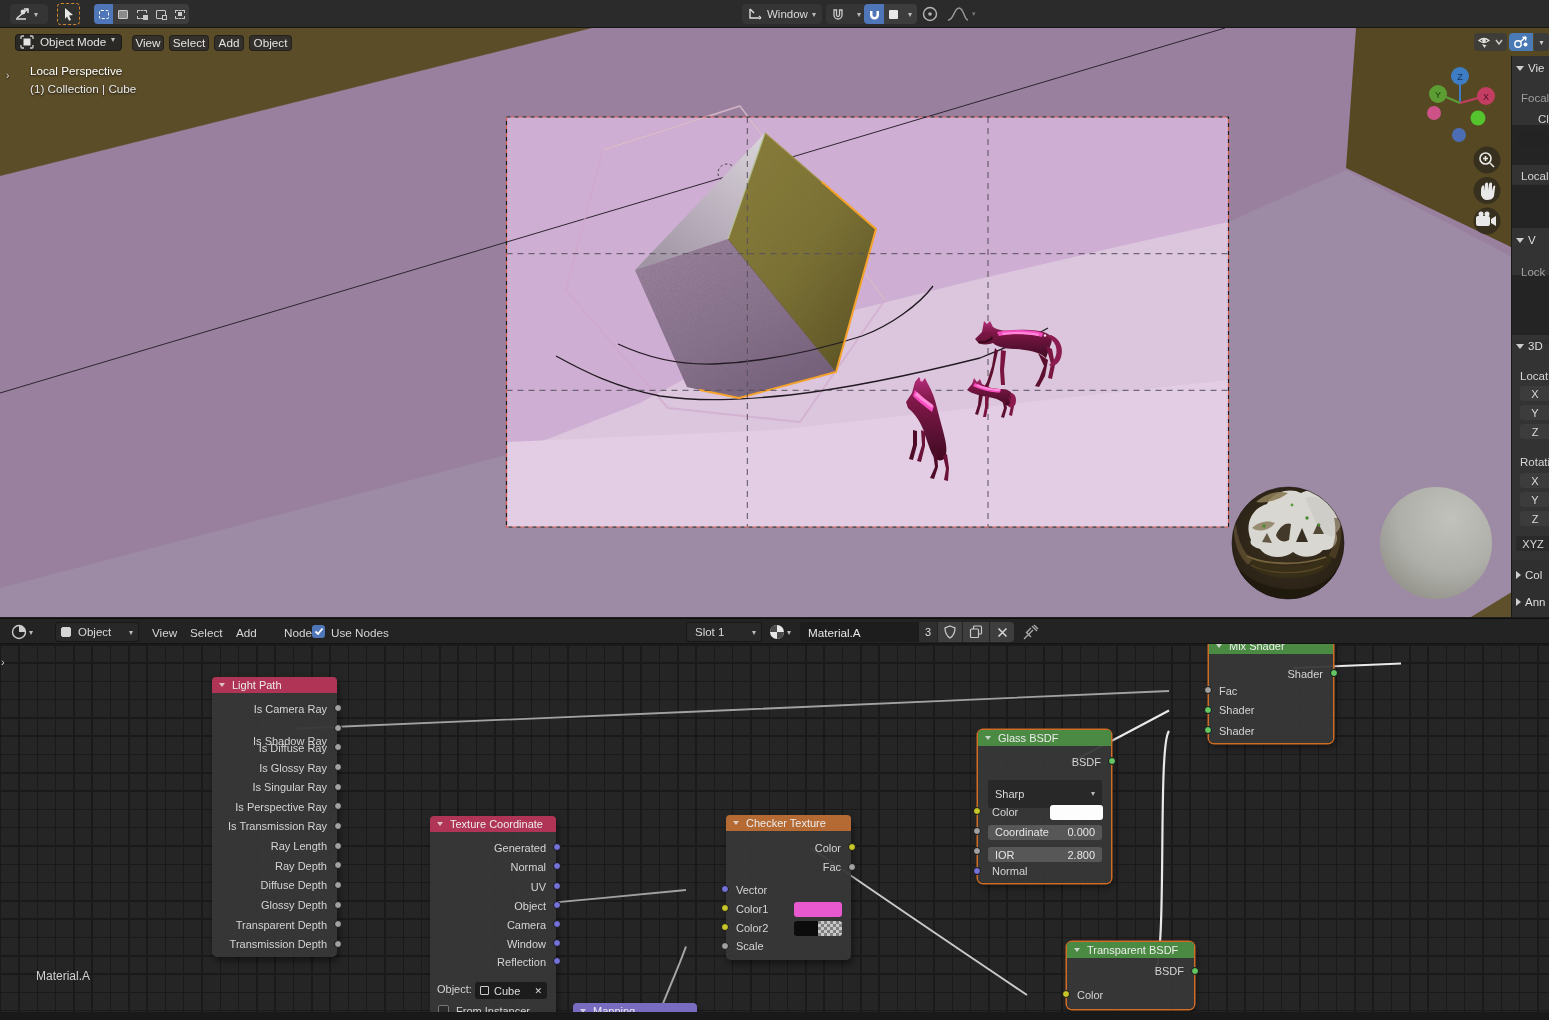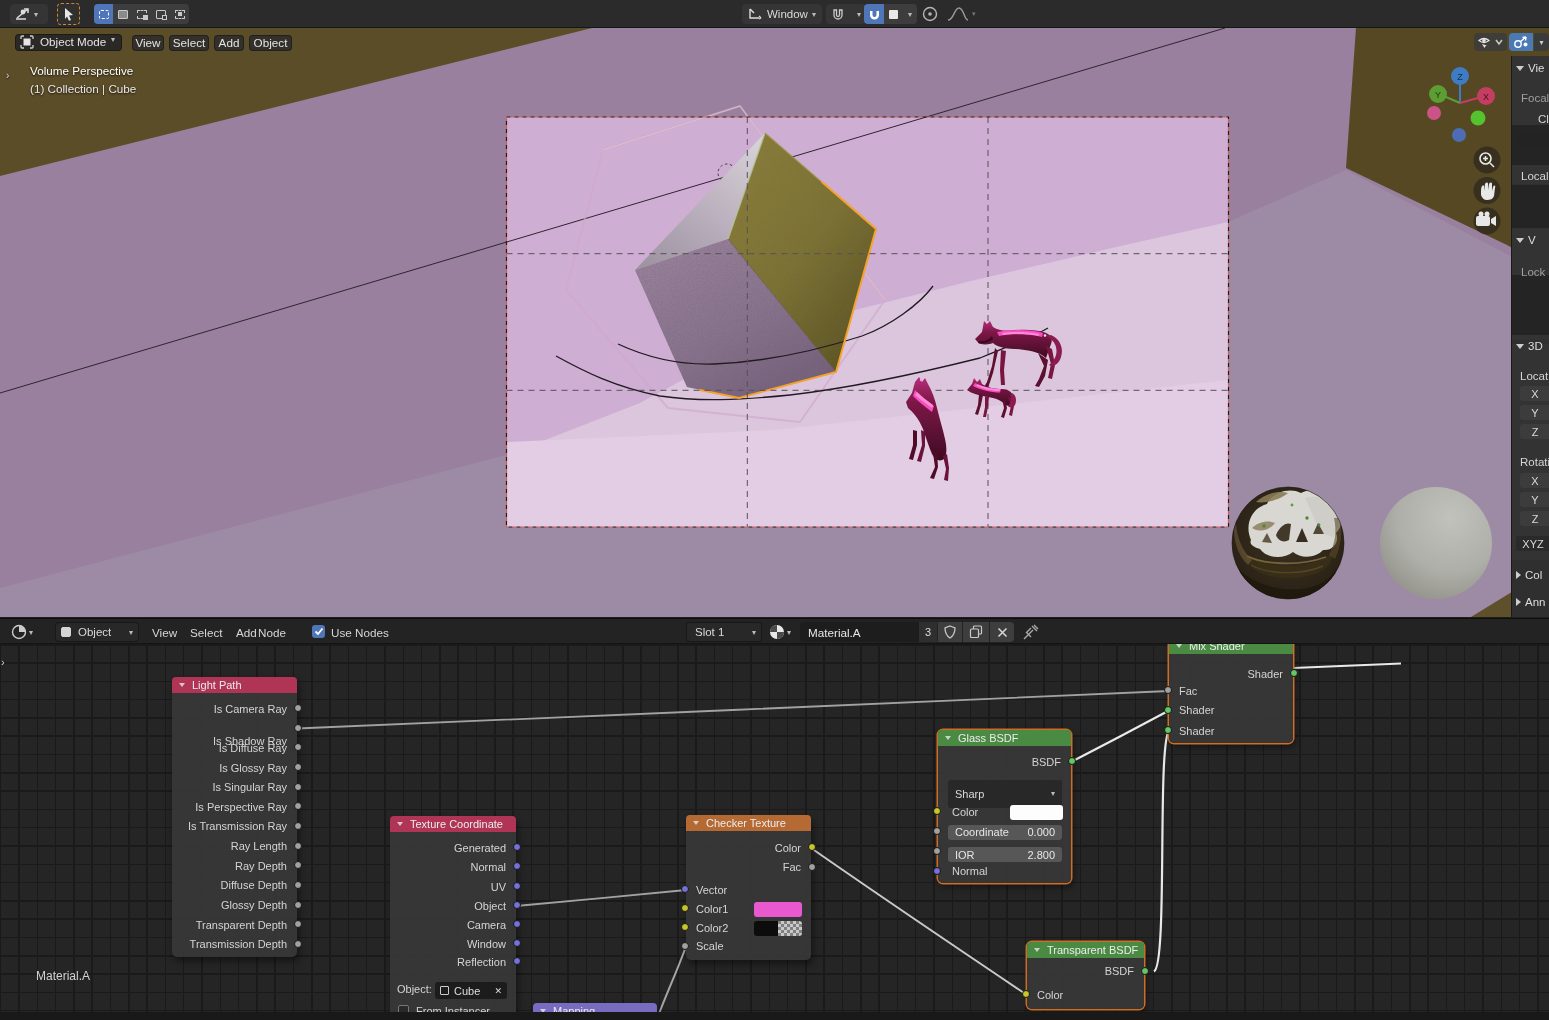--- a/index.html
+++ b/index.html
@@ -20,21 +20,21 @@
 .tri{display:inline-block;width:0;height:0;border-left:4px solid transparent;border-right:4px solid transparent;border-top:5px solid #cecece;margin-right:4px;vertical-align:1px;}
 .tri2{display:inline-block;width:0;height:0;border-top:4px solid transparent;border-bottom:4px solid transparent;border-left:5px solid #cecece;margin-right:4px;}
 
 #shead{position:absolute;left:0;top:618px;width:1549px;height:26px;background:#232323;border-top:1px solid #0f0f0f;border-bottom:1px solid #141414;color:#d6d6d6;font-size:11.7px;}
 .hmenu{position:absolute;top:0;height:26px;display:flex;align-items:center;color:#d6d6d6;}
 .hpill{position:absolute;top:3px;height:20px;background:#282828;border:1px solid #00000066;border-radius:4px;display:flex;align-items:center;color:#d9d9d9;font-size:11.5px;}
 
 #ned{position:absolute;left:0;top:644px;width:1549px;height:376px;overflow:hidden;background:
  repeating-linear-gradient(to right,#1a1a1a 0 1.5px,transparent 1.5px 18.3px),
  repeating-linear-gradient(to bottom,#1a1a1a 0 1.5px,transparent 1.5px 18.3px),#252525;}
-.node{position:absolute;background:#373737f2;border-radius:5px;box-shadow:2px 4px 7px rgba(0,0,0,.45);font-size:11px;color:#d4d4d4;}
+.node{position:absolute;background:#373737f2;border-radius:5px;box-shadow:2px 4px 7px rgba(0,0,0,.45);font-size:11px;color:#d4d4d4;margin-left:40px;}
 .nhead{height:16px;border-radius:4px 4px 0 0;display:flex;align-items:center;padding-left:7px;font-size:11px;color:#ececec;}
 .nhtri{width:0;height:0;border-left:3.5px solid transparent;border-right:3.5px solid transparent;border-top:4.5px solid #e8e8e8cc;margin-right:7px;}
 .nrow{position:absolute;width:100%;font-size:11px;color:#d4d4d4;}
 .rt{text-align:right;padding-right:10px;}
 .lt{text-align:left;padding-left:10px;}
 .sk{position:absolute;width:8px;height:8px;border-radius:50%;border:1px solid #161616;}
 .slider{position:absolute;background:#575757;border-radius:3px;color:#e6e6e6;font-size:11px;display:flex;align-items:center;justify-content:space-between;padding:0 7px;}
 .ndrop{position:absolute;background:#282828;border-radius:3px;color:#dadada;font-size:11px;display:flex;align-items:center;padding:0 7px;}
 #matname{position:absolute;left:36px;top:969px;color:#d2d2d2;font-size:12px;}
 </style></head>
@@ -256,21 +256,21 @@
         <path d="M1,4 V2 a1,1 0 0 1 1,-1 h2 M10,1 h2 a1,1 0 0 1 1,1 v2 M13,10 v2 a1,1 0 0 1 -1,1 h-2 M4,13 H2 a1,1 0 0 1 -1,-1 v-2" fill="none" stroke="#cfcfcf" stroke-width="1.3"></path>
         <rect x="3.5" y="3.5" width="7" height="7" fill="#e6e6e6"></rect>
       </svg>
  Object Mode
  <span style="margin-left:auto;margin-right:6px;font-size:8px;color:#bbb">▾</span>
 </div>
 <div class="vpill" style="left:132px;top:35px;width:32px;height:16px">View</div>
 <div class="vpill" style="left:169px;top:35px;width:40px;height:16px">Select</div>
 <div class="vpill" style="left:214px;top:35px;width:30px;height:16px">Add</div>
 <div class="vpill" style="left:249px;top:35px;width:43px;height:16px">Object</div>
-<div class="vtext" style="left:30px;top:64px">Volume Perspective</div>
+<div class="vtext" style="left:30px;top:64px">Local Perspective</div>
 <div class="vtext" style="left:30px;top:82px;color:#e8e8e8">(1) Collection | Cube</div>
 <div class="vtext" style="left:6px;top:70px;font-size:10px;color:#ddd">›</div>
 
 <div class="abs" style="left:1474px;top:33px;width:33px;height:18px;background:#3b3b3bd8;border-radius:4px;display:flex;align-items:center;justify-content:center">
  <svg width="30" height="16" viewBox="0 0 30 16">
         <path d="M3,6.5 Q8,2.5 13,6.5 Q8,10.5 3,6.5 Z" fill="none" stroke="#e2e2e2" stroke-width="1.3"></path>
         <circle cx="8" cy="6.5" r="1.8" fill="#e2e2e2"></circle>
         <path d="M6,10 l2.5,4 1.5,-2.5 2.5,0.5 Z" fill="#e2e2e2"></path>
         <path d="M20,6 l3,4 3,-4" fill="none" stroke="#c9c9c9" stroke-width="1.5"></path>
       </svg>
@@ -396,21 +396,21 @@
         </svg>
   <span style="font-size:8px;color:#bbb;margin-left:1px">▾</span>
  </div>
  <div class="hpill" style="left:55px;width:84px;padding-left:5px">
   <span style="display:inline-block;width:10px;height:10px;border:1.5px solid #d5d5d5;border-radius:2px;background:#d5d5d5;margin-right:7px"></span>
   Object<span style="margin-left:auto;margin-right:5px;font-size:8px;color:#bbb">▾</span>
  </div>
  <div class="hmenu" style="left:152px">View</div>
  <div class="hmenu" style="left:190px">Select</div>
  <div class="hmenu" style="left:236px">Add</div>
- <div class="hmenu" style="left:258px">Node</div>
+ <div class="hmenu" style="left:284px">Node</div>
  <div class="abs" style="left:312px;top:6px;width:13px;height:13px;background:#4f76b8;border-radius:3px;display:flex;align-items:center;justify-content:center">
   <svg width="10" height="9" viewBox="0 0 10 9">
           <path d="M1.5,4.5 L4,7 L8.5,1.5" stroke="#fff" stroke-width="1.8" fill="none"></path>
         </svg>
  </div>
  <div class="hmenu" style="left:331px">Use Nodes</div>
  <div class="hpill" style="left:686px;width:76px;padding-left:8px">Slot 1<span style="margin-left:auto;margin-right:5px;font-size:8px;color:#bbb">▾</span></div>
  <div class="abs" style="left:768px;top:4px;display:flex;align-items:center">
   <svg width="18" height="18" viewBox="0 0 18 18">
           <circle cx="9" cy="9" r="7" fill="#e8e8e8"></circle>
@@ -546,21 +546,21 @@
           <span>2.800</span>
         </div>
  <div class="nrow lt" style="top:132px;height:19px;line-height:19px;padding-left:14px">Normal</div>
  <div class="sk" style="right:-5px;top:27px;background:#63c763"></div>
  <div class="sk" style="left:-5px;top:77px;background:#c7c72b"></div>
  <div class="sk" style="left:-5px;top:96.5px;background:#a1a1a1"></div>
  <div class="sk" style="left:-5px;top:116.5px;background:#a1a1a1"></div>
  <div class="sk" style="left:-5px;top:136.5px;background:#7472d8"></div>
 </div>
 
-<div class="node" style="left:1027px;top:298px;width:117px;height:67px;box-shadow:0 0 0 1.5px #cf6d26,2px 4px 7px rgba(0,0,0,.45)">
+<div class="node" style="left:1027px;top:298px;width:127px;height:67px;box-shadow:0 0 0 1.5px #cf6d26,2px 4px 7px rgba(0,0,0,.45)">
  <div class="nhead" style="background:#4a8a42"><span class="nhtri"></span>Transparent BSDF</div>
  <div class="nrow rt" style="top:20px;height:19px;line-height:19px">BSDF</div>
  <div class="nrow lt" style="top:43.5px;height:19px;line-height:19px">Color</div>
  <div class="sk" style="right:-5px;top:24.5px;background:#63c763"></div>
  <div class="sk" style="left:-5px;top:48px;background:#c7c72b"></div>
 </div>
 
 <div class="node" style="left:1169px;top:-6px;width:124px;height:105px;box-shadow:0 0 0 1.5px #cf6d26,2px 4px 7px rgba(0,0,0,.45)">
  <div class="nhead" style="background:#4a8a42"><span class="nhtri"></span>Mix Shader</div>
  <div class="nrow rt" style="top:26.5px;height:19px;line-height:19px">Shader</div>

